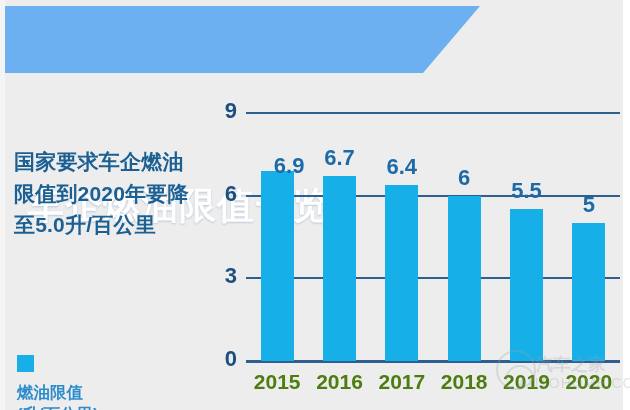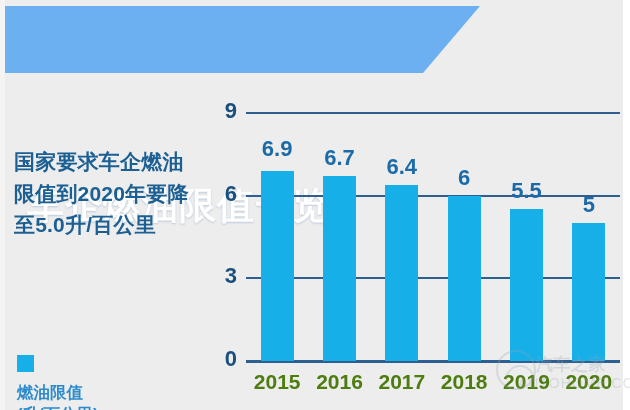--- a/index.html
+++ b/index.html
@@ -264,21 +264,21 @@
           </div>
           <div class="gridline" style="top: 81.6667px;">
             <div class="ytick">6</div>
           </div>
           <div class="gridline" style="top: -1px;">
             <div class="ytick">9</div>
           </div>
         </div>
       <div class="bars" id="bars">
           <div class="bar-group">
-            <div class="bar-value" style="bottom: 201px;">6.9</div>
+            <div class="bar-value" style="bottom: 184px; margin-left: 12px;">6.9</div>
             <div class="bar" style="height: 190.133px; background: rgb(22, 175, 232);"></div>
             <div class="xtick">2015</div>
           </div>
           <div class="bar-group">
             <div class="bar-value" style="bottom: 191.622px; text-align: right;">6.7</div>
             <div class="bar" style="height: 184.622px; background: rgb(22, 175, 232);"></div>
             <div class="xtick">2016</div>
           </div>
           <div class="bar-group">
             <div class="bar-value" style="bottom: 183.356px;">6.4</div>

